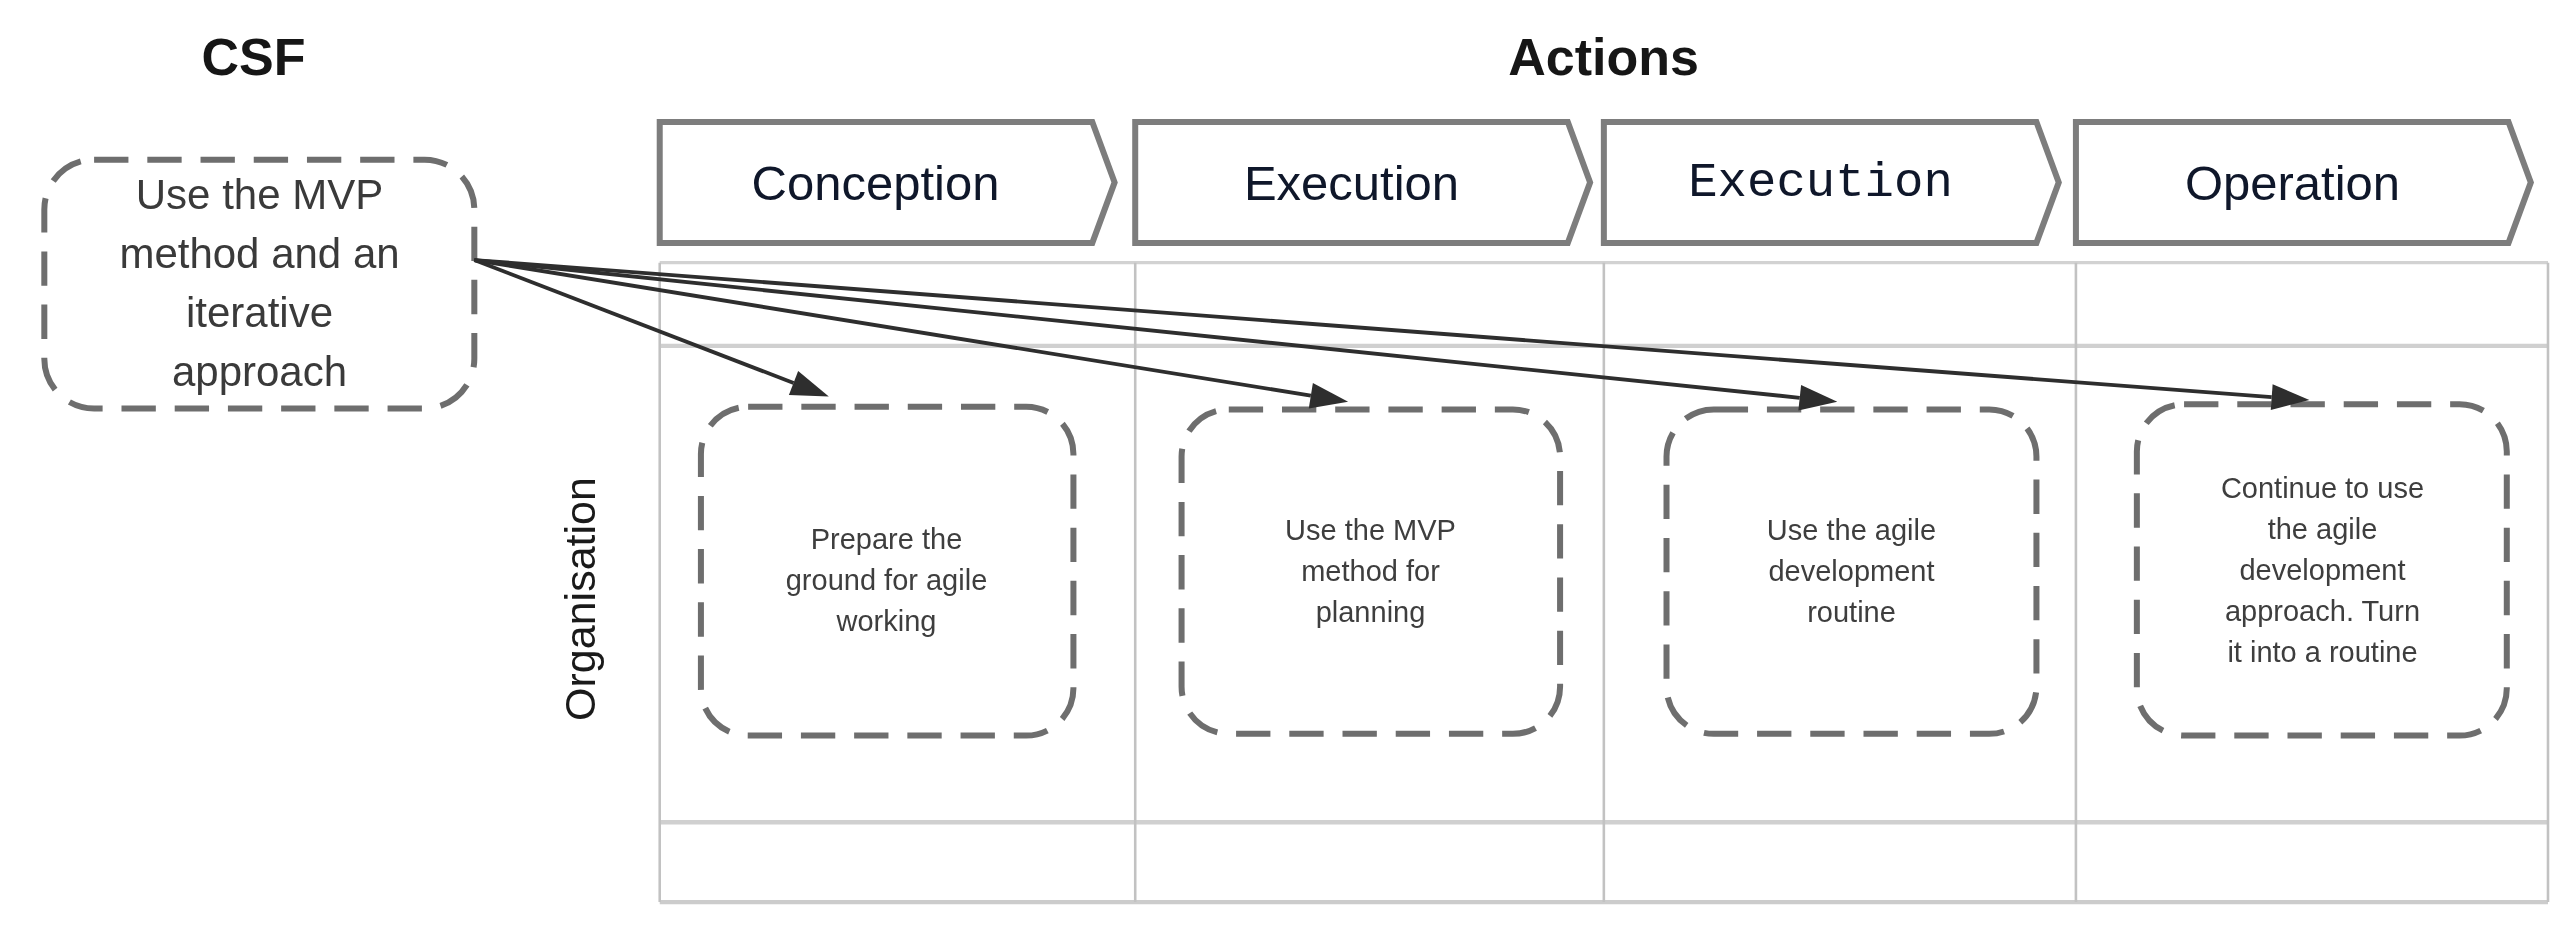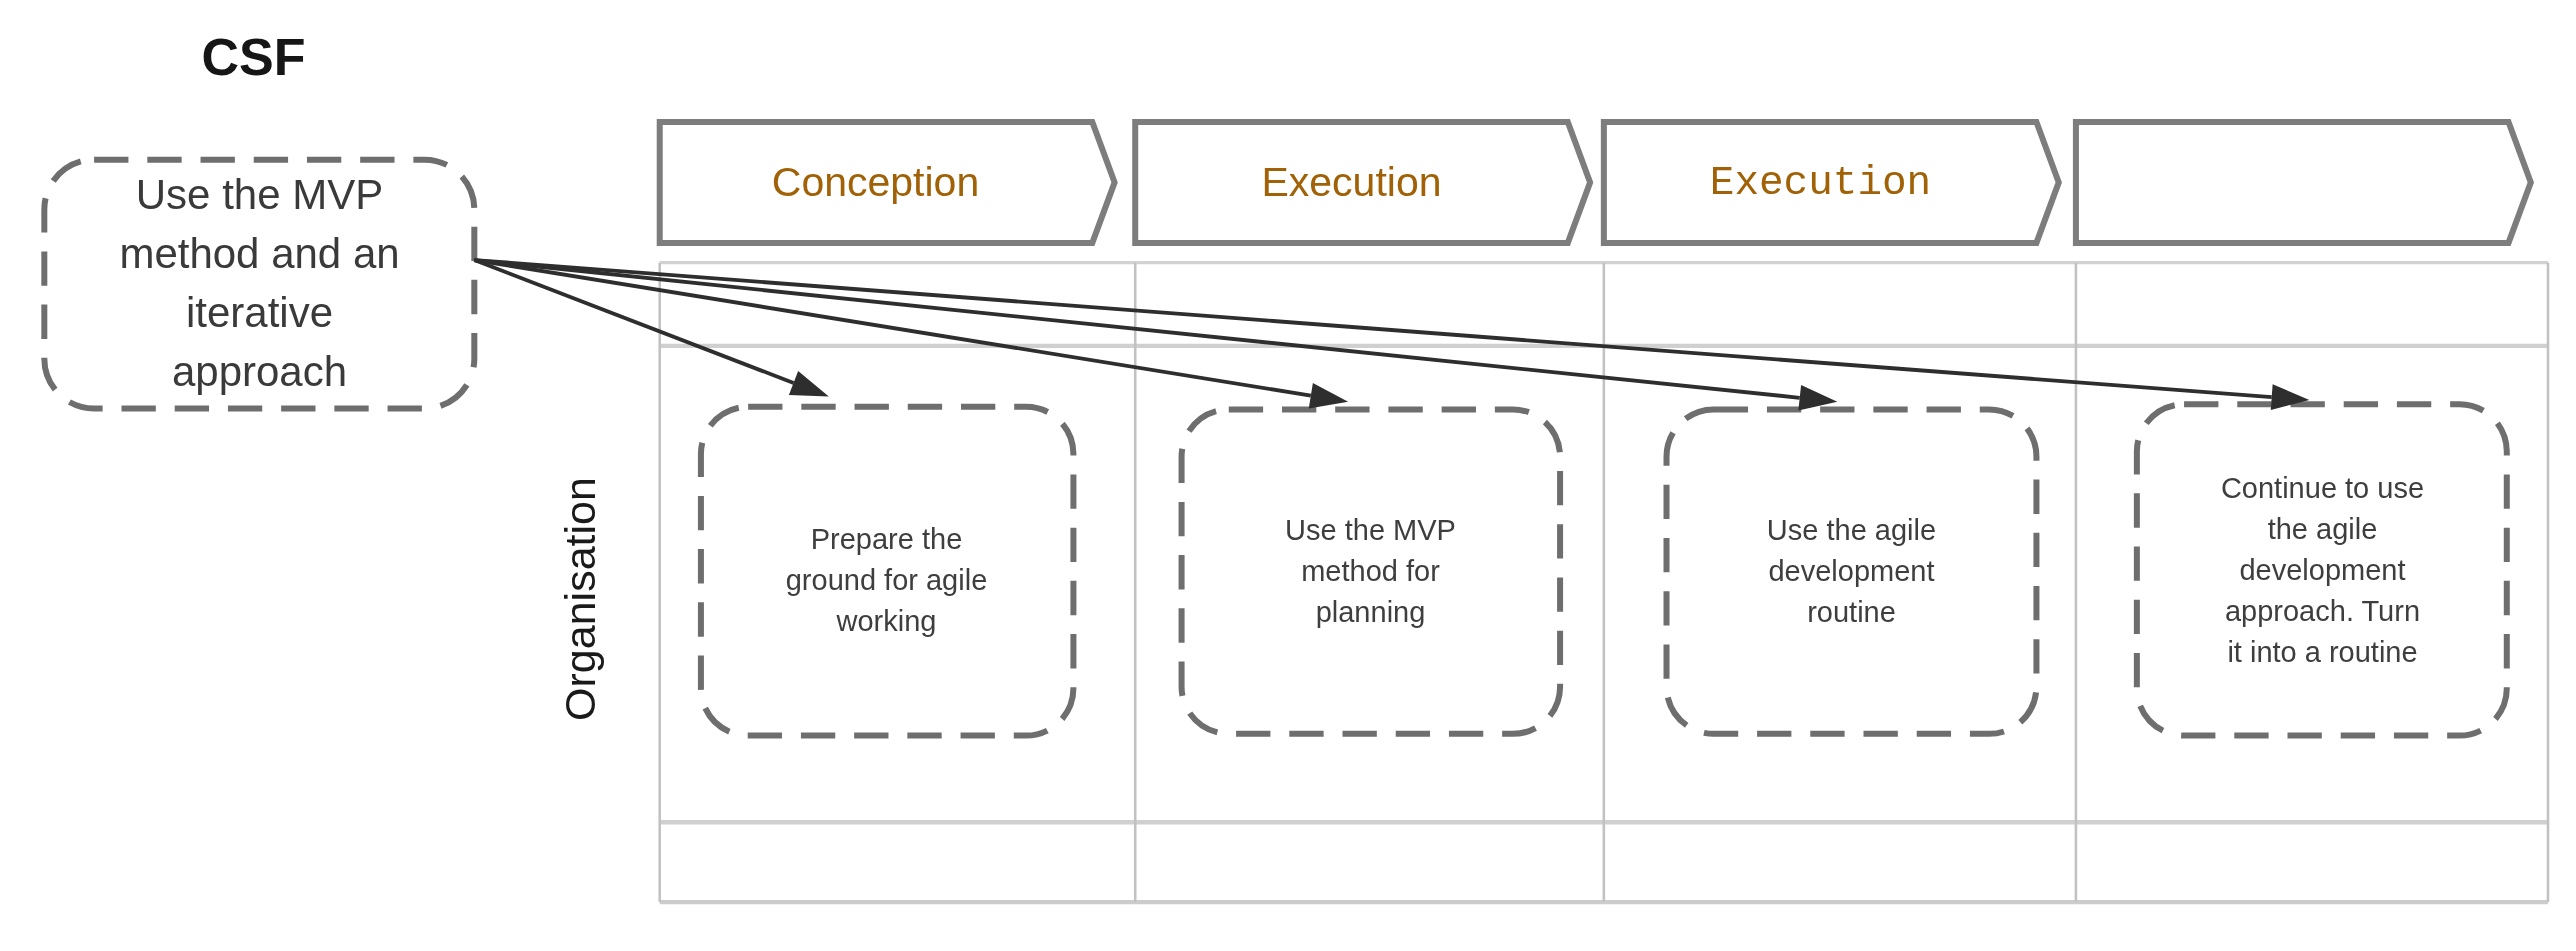--- a/index.html
+++ b/index.html
@@ -6,21 +6,21 @@
   .canvas {
     position:relative; width:2576px; height:951px; background:#ffffff;
     font-family:"Liberation Sans", sans-serif; overflow:hidden;
   }
   .abs { position:absolute; }
   .hdr {
     font-weight:bold; font-size:52px; color:#161616; text-align:center;
     display:flex; align-items:center; justify-content:center;
   }
   .chevlbl {
-    font-size:41px; color:#a16207; text-align:left;
+    font-size:49px; color:#0f172a; text-align:left;
     display:flex; align-items:center; justify-content:center;
   }
   .boxtxt {
     font-size:29px; line-height:1.42; color:#3e3e3e; text-align:center;
     display:flex; align-items:center; justify-content:center;
     white-space:pre-line;
   }
   .csftxt { font-size:42px; line-height:1.40; color:#3a3a3a; }
   .rowlbl {
     font-size:43px; color:#1a1a1a; text-align:center; line-height:50px;
@@ -77,29 +77,31 @@
       </g>
       <g>
         <line x1="552" y1="303" x2="2646.1" y2="462.7"></line>
         <polygon stroke="none" points="2690,466 2645,477.7 2647.2,447.7"></polygon>
       </g>
     </g>
   </svg>
 
   <div class="abs hdr" style="left:39px; top:26px; width:429px; height:62px;">CSF</div>
 
+  <div class="abs hdr" style="left:659px; top:26px; width:1889px; height:62px;">Actions</div>
 
   <div class="abs boxtxt csftxt" style="left:60px; top:168px; width:399px; height:232px;">Use the MVP
 method and an
 iterative
 approach</div>
 
   <div class="abs chevlbl" style="left:659px; top:122px; width:433px; height:121px;">Conception</div>
   <div class="abs chevlbl" style="left:1135px; top:122px; width:433px; height:121px;">Execution</div>
   <div class="abs chevlbl" style="left:1604px; top:122px; width:433px; height:121px;font-family:Liberation Mono, monospace;">Execution</div>
+  <div class="abs chevlbl" style="left:2076px; top:122px; width:433px; height:121px;">Operation</div>
 
   <div class="abs rowlbl" style="left:408px; top:574px; width:343px; height:50px;">Organisation</div>
 
   <div class="abs boxtxt" style="left:709px; top:424px; width:355px; height:313px;">Prepare the
 ground for agile
 working</div>
   <div class="abs boxtxt" style="left:1190px; top:416px; width:361px; height:311px;">Use the MVP
 method for
 planning</div>
   <div class="abs boxtxt" style="left:1675px; top:416px; width:353px; height:311px;">Use the agile

